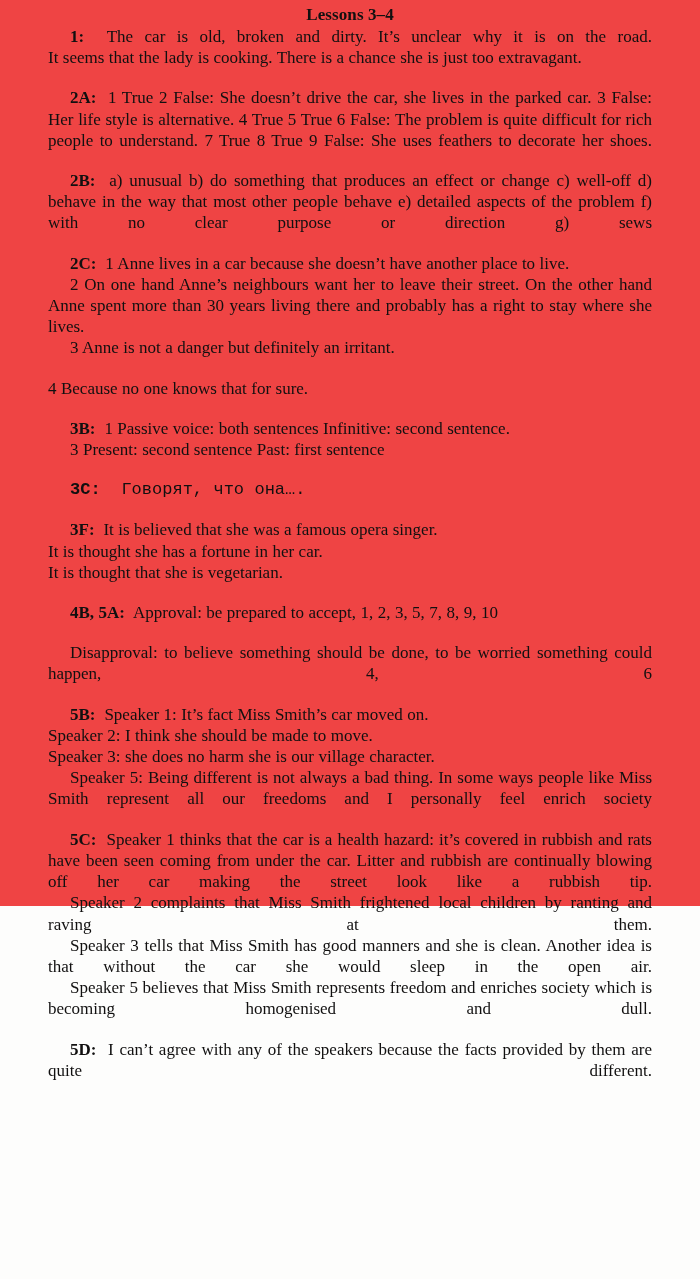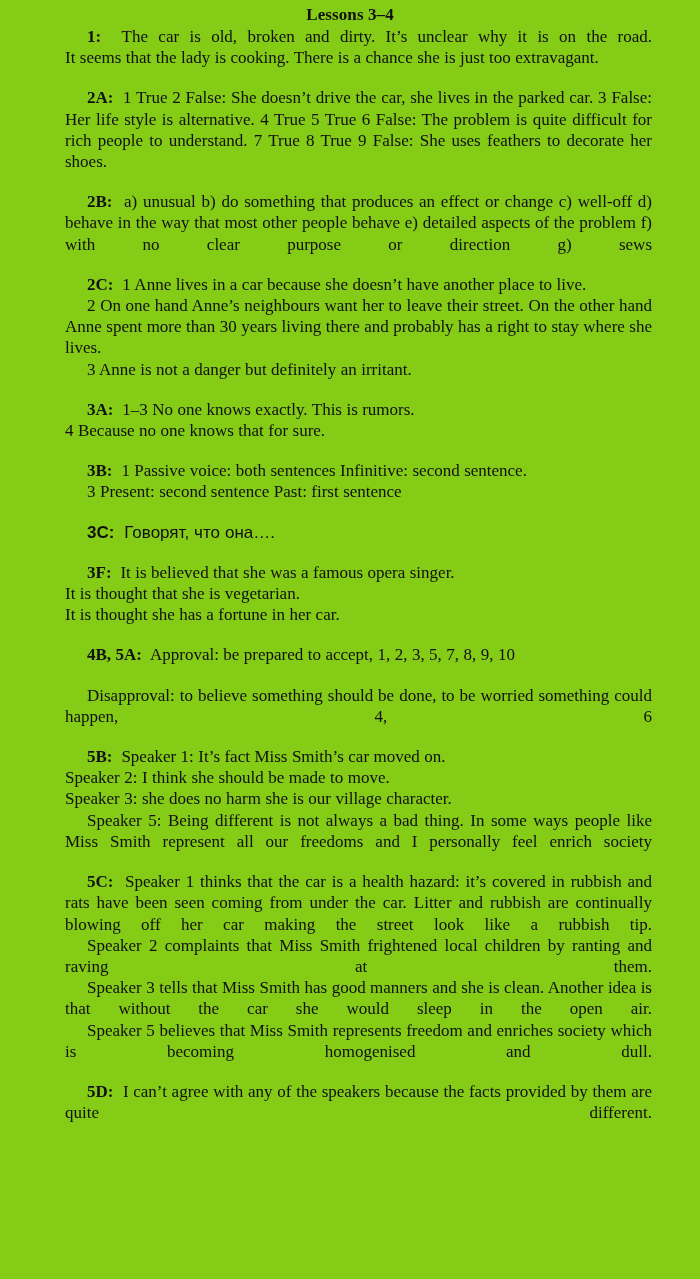--- a/index.html
+++ b/index.html
@@ -11,24 +11,24 @@
     width: 700px;
     height: 1279px;
     background: #fdfdfc;
     font-family: "Liberation Serif", "DejaVu Serif", serif;
     color: #111010;
     overflow: hidden;
   }
   .page {
     position: relative;
     width: 700px;
-    height: 1279px;
+    height: 906px;
     box-sizing: border-box;
     padding: 4px 48px 4px 48px;
-    background: #84cc16;
+    background: #ef4444;
   }
   .page-title {
     text-align: center;
     font-weight: bold;
     font-size: 17px;
     line-height: 21px;
     letter-spacing: 0.1px;
     margin: 0 0 1px 0;
   }
   .block {
@@ -48,27 +48,27 @@
     hyphens: manual;
     word-spacing: 0.2px;
   }
   p.para.indent {
     text-indent: 22px;
   }
   p.para.noindent {
     text-indent: 0;
   }
   
-  p.para { text-align-last: left; margin-left: 17px; }
+  p.para { text-align-last: left; }
   p.para.full { text-align-last: justify; }
   .lbl {
     font-weight: bold;
   }
   .cyr {
-    font-family: Liberation Sans, sans-serif;
+    font-family: Liberation Mono, monospace;
   }
 </style>
 </head>
 <body>
 
 <div class="page">
 
   <div class="page-title">Lessons 3–4</div>
 
   <div class="block">
@@ -92,43 +92,42 @@
 
   <div class="block">
     <p class="para indent"><span class="lbl">2C:</span>&nbsp; <span>1 Anne lives in a car because she doesn’t have another place to live.</span></p>
     <p class="para indent full"><span>2 On one hand Anne’s neighbours want her to leave their street. On the other hand Anne spent more than 30 years living there and probably has a right to stay where she lives.</span></p>
     <p class="para indent"><span>3 Anne is not a danger but definitely an irritant.</span></p>
   </div>
 
   <div class="gap"></div>
 
   <div class="block">
-    <p class="para indent"><span class="lbl">3A:</span>&nbsp; <span>1–3 No one knows exactly. This is rumors.</span></p>
     <p class="para noindent"><span>4 Because no one knows that for sure.</span></p>
   </div>
 
   <div class="gap"></div>
 
   <div class="block">
     <p class="para indent"><span class="lbl">3B:</span>&nbsp; <span>1 Passive voice: both sentences Infinitive: second sentence.</span></p>
     <p class="para indent"><span>3 Present: second sentence Past: first sentence</span></p>
   </div>
 
   <div class="gap"></div>
 
   <div class="block">
     <p class="para indent cyr"><span class="lbl">3C:</span>&nbsp; <span>Говорят, что она….</span></p>
   </div>
 
   <div class="gap"></div>
 
   <div class="block">
     <p class="para indent"><span class="lbl">3F:</span>&nbsp; <span>It is believed that she was a famous opera singer.</span></p>
+    <p class="para noindent"><span>It is thought she has a fortune in her car.</span></p>
     <p class="para noindent"><span>It is thought that she is vegetarian.</span></p>
-    <p class="para noindent"><span>It is thought she has a fortune in her car.</span></p>
   </div>
 
 
   <div class="gap"></div>
 
   <div class="block">
     <p class="para indent"><span class="lbl">4B, 5A:</span>&nbsp; <span>Approval: be prepared to accept, 1, 2, 3, 5, 7, 8, 9, 10</span></p>
   </div>
 
   <div class="gap"></div>

